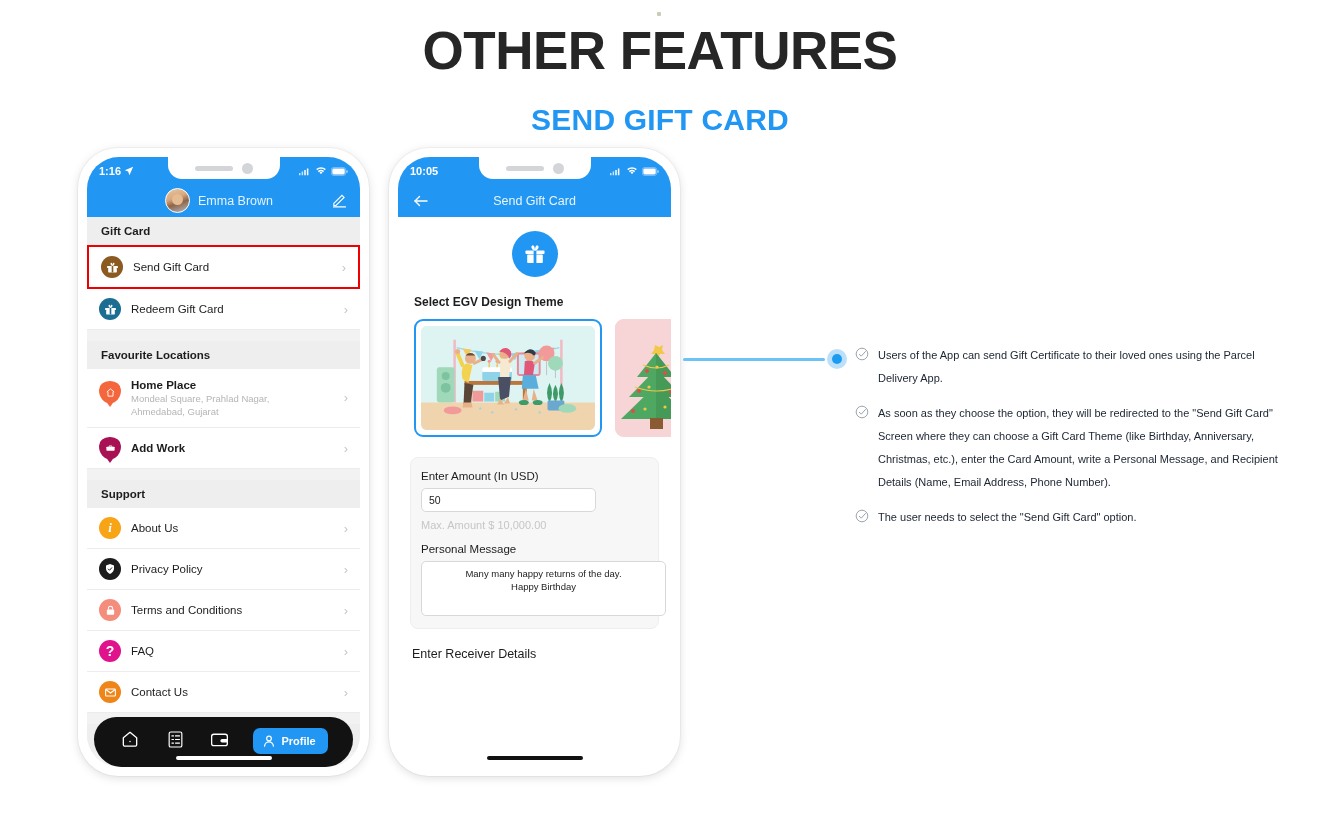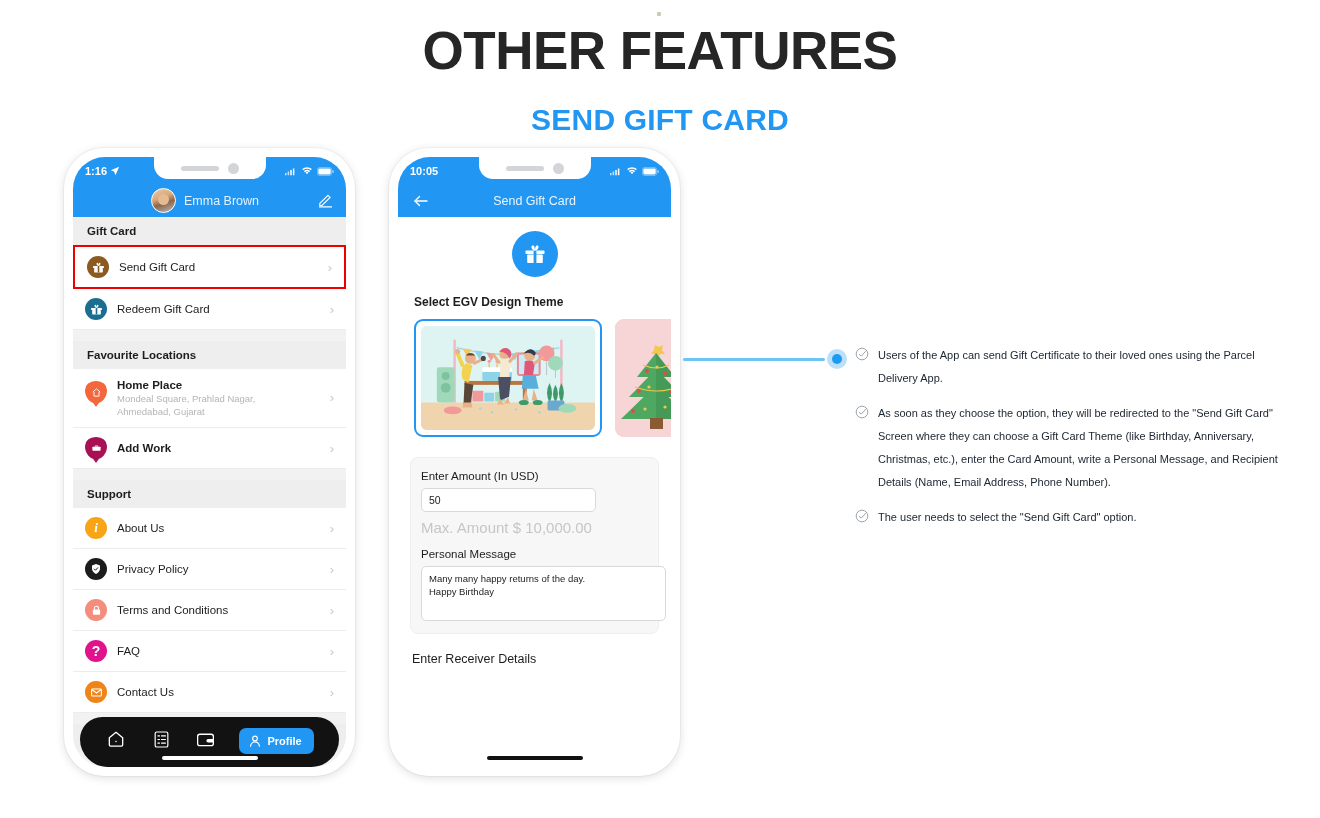--- a/index.html
+++ b/index.html
@@ -64,21 +64,21 @@
   }
   .statusbar .clock { font-size: 11px; font-weight: bold; display: flex; align-items: center; gap: 3px; }
   .statusbar .right-icons { display: flex; align-items: center; gap: 4px; }
 
   .home-indicator {
     position: absolute; left: 50%; bottom: 7px; transform: translateX(-50%);
     width: 96px; height: 4px; background: #111; border-radius: 3px; z-index: 30;
   }
 
   
-  #phone1 { left: 64px; top: 148px; width: 291px; height: 628px; }
+  #phone1 { left: 78px; top: 148px; width: 291px; height: 628px; }
   .p1-appbar {
     position: absolute; left: 0; top: 28px; width: 100%; height: 32px;
     background: #2196f3;
     display: flex; align-items: center; justify-content: center;
     z-index: 8;
   }
   .p1-appbar .avatar {
     position: absolute; left: 78px; top: 3px;
     width: 25px; height: 25px; border-radius: 50%;
     border: 1.5px solid #ffffff;
@@ -178,26 +178,27 @@
     margin: 20px 12px 0 12px; background: #f7f7f7;
     border: 1px solid #eeeeee; border-radius: 8px; padding: 12px 10px;
   }
   .f-label { font-size: 11.5px; color: #1d1d1d; margin-bottom: 6px; }
   .f-input {
     width: 175px; height: 24px; background: #fff;
     border: 1px solid #d8d8d8; border-radius: 5px;
     font-size: 10.5px; color: #1d1d1d;
     display: flex; align-items: center; padding: 0 7px;
   }
-  .f-hint { font-size: 15px; color: #c6c6c6; margin: 7px 0 12px 0; }
+  .f-hint { font-size: 11px; color: #c6c6c6; margin: 7px 0 12px 0; }
   .f-area {
     width: 245px; height: 55px; background: #fff;
     border: 1px solid #d8d8d8; border-radius: 5px;
     font-size: 9.5px; color: #1d1d1d; line-height: 13px;
     padding: 5px 7px;
+    text-align: center;
   }
   .recv-title { font-size: 12.5px; color: #1d1d1d; padding: 18px 14px 0 14px; }
   .recv-card {
     margin: 10px 12px 0 12px; background: #f7f7f7;
     border: 1px solid #eeeeee; border-radius: 8px; padding: 12px 10px 28px 10px;
   }
   .recv-input {
     width: 245px; height: 26px; background: #fff;
     border: 1px solid #d8d8d8; border-radius: 5px;
     font-size: 10.5px; color: #9d9d9d;

